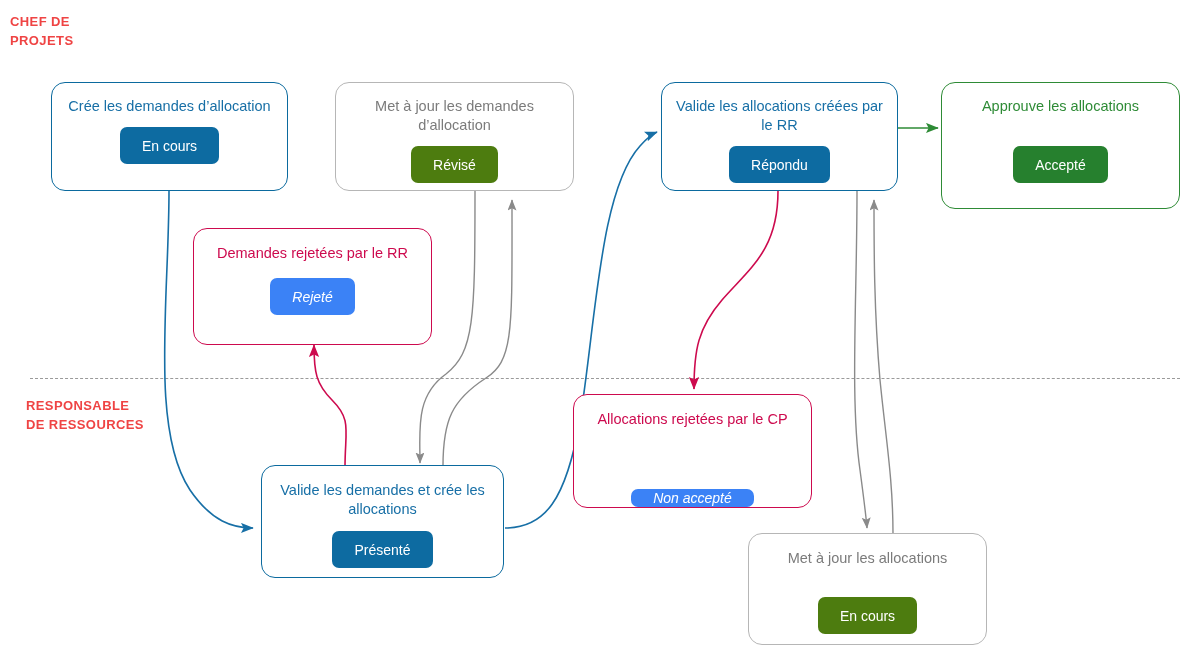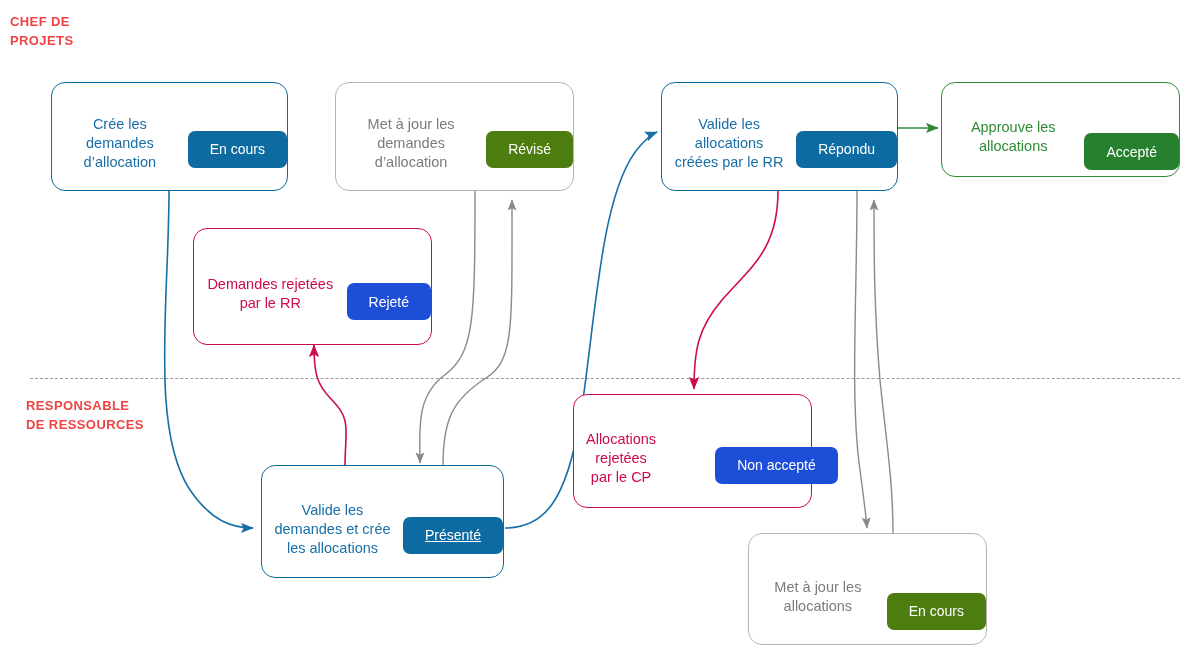--- a/index.html
+++ b/index.html
@@ -35,21 +35,21 @@
   }
 
   
   .node {
     position: absolute;
     box-sizing: border-box;
     border: 1.5px solid #0b6a9e;
     border-radius: 14px;
     background: #ffffff;
     display: flex;
-    flex-direction: row;
+    flex-direction: column;
     align-items: center;
     justify-content: flex-start;
   }
   .node .node-title {
     font-size: 14.5px;
     line-height: 19px;
     text-align: center;
     color: #0b6a9e;
     padding: 0 12px;
   }
@@ -75,21 +75,21 @@
   .node.gray { border-color: #b6b6b6; }
   .node.gray .node-title { color: #7b7b7b; }
   .node.gray .badge { background: #4d7c0f; }
 
   .node.green { border-color: #2e8b36; }
   .node.green .node-title { color: #2e8b36; }
   .node.green .badge { background: #26802e; }
 
   .node.crimson { border-color: #cd0a4e; }
   .node.crimson .node-title { color: #cd0a4e; }
-  .node.crimson .badge { background: #1d4ed8; }
+  .node.crimson .badge { background: #3b82f6; font-style: italic; }
 
   
   #connectors {
     position: absolute;
     left: 0; top: 0;
     width: 1187px;
     height: 659px;
     pointer-events: none;
   }
 </style>
@@ -149,33 +149,33 @@
   <div class="node gray" style="left:335px; top:82px; width:239px; height:109px; padding-top:14px;">
     <div class="node-title">Met à jour les demandes d’allocation</div>
     <div class="badge" style="margin-top:11px;">Révisé</div>
   </div>
 
   <div class="node blue" style="left:661px; top:82px; width:237px; height:109px; padding-top:14px;">
     <div class="node-title">Valide les allocations créées par le RR</div>
     <div class="badge" style="margin-top:11px;">Répondu</div>
   </div>
 
-  <div class="node green" style="left:941px; top:82px; width:239px; height:95px; padding-top:14px;">
+  <div class="node green" style="left:941px; top:82px; width:239px; height:127px; padding-top:14px;">
     <div class="node-title">Approuve les allocations</div>
     <div class="badge" style="margin-top:30px;">Accepté</div>
   </div>
 
   <div class="node crimson" style="left:193px; top:228px; width:239px; height:117px; padding-top:15px;">
     <div class="node-title">Demandes rejetées par le RR</div>
     <div class="badge" style="margin-top:15px;">Rejeté</div>
   </div>
 
   <div class="node blue" style="left:261px; top:465px; width:243px; height:113px; padding-top:15px;">
     <div class="node-title">Valide les demandes et crée les allocations</div>
-    <div class="badge" style="margin-top:12px;text-decoration:underline;">Présenté</div>
+    <div class="badge" style="margin-top:12px;">Présenté</div>
   </div>
 
   <div class="node crimson" style="left:573px; top:394px; width:239px; height:114px; padding-top:15px;gap:47px;">
     <div class="node-title">Allocations rejetées par le CP</div>
     <div class="badge" style="margin-top:13px;">Non accepté</div>
   </div>
 
   <div class="node gray" style="left:748px; top:533px; width:239px; height:112px; padding-top:15px;">
     <div class="node-title">Met à jour les allocations</div>
     <div class="badge" style="margin-top:29px;">En cours</div>

